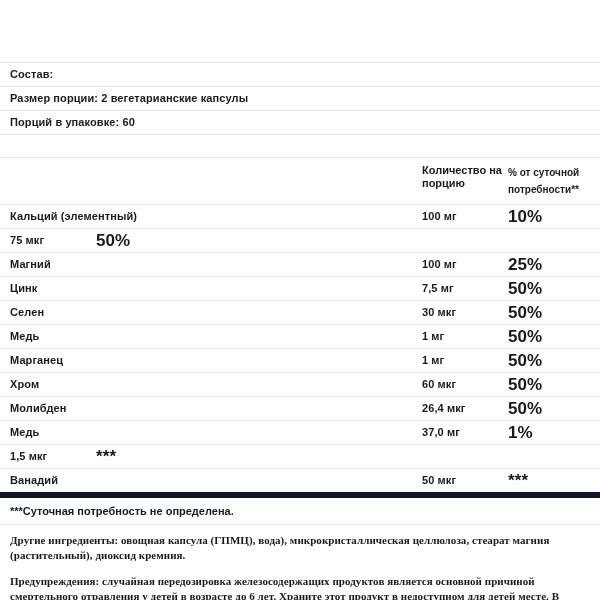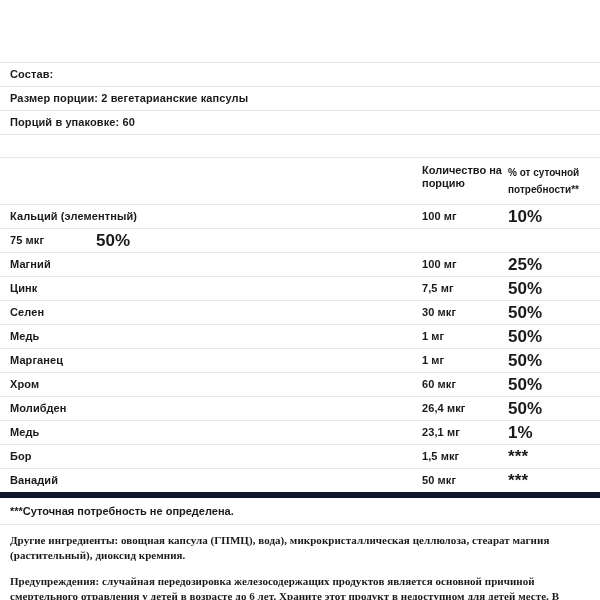--- a/index.html
+++ b/index.html
@@ -172,25 +172,24 @@
         <div class="amount">60 мкг</div>
         <div class="dv">50%</div>
       </div>
       <div class="row">
         <div class="name">Молибден</div>
         <div class="amount">26,4 мкг</div>
         <div class="dv">50%</div>
       </div>
       <div class="row">
         <div class="name">Медь</div>
-        <div class="amount">23,1 мг</div>
+        <div class="amount">37,0 мг</div>
         <div class="dv">1%</div>
       </div>
       <div class="row">
-        <div class="name">Бор</div>
         <div class="amount">1,5 мкг</div>
         <div class="dv">***</div>
       </div>
       <div class="row">
         <div class="name">Ванадий</div>
         <div class="amount">50 мкг</div>
         <div class="dv">***</div>
       </div>
     </div>
 

